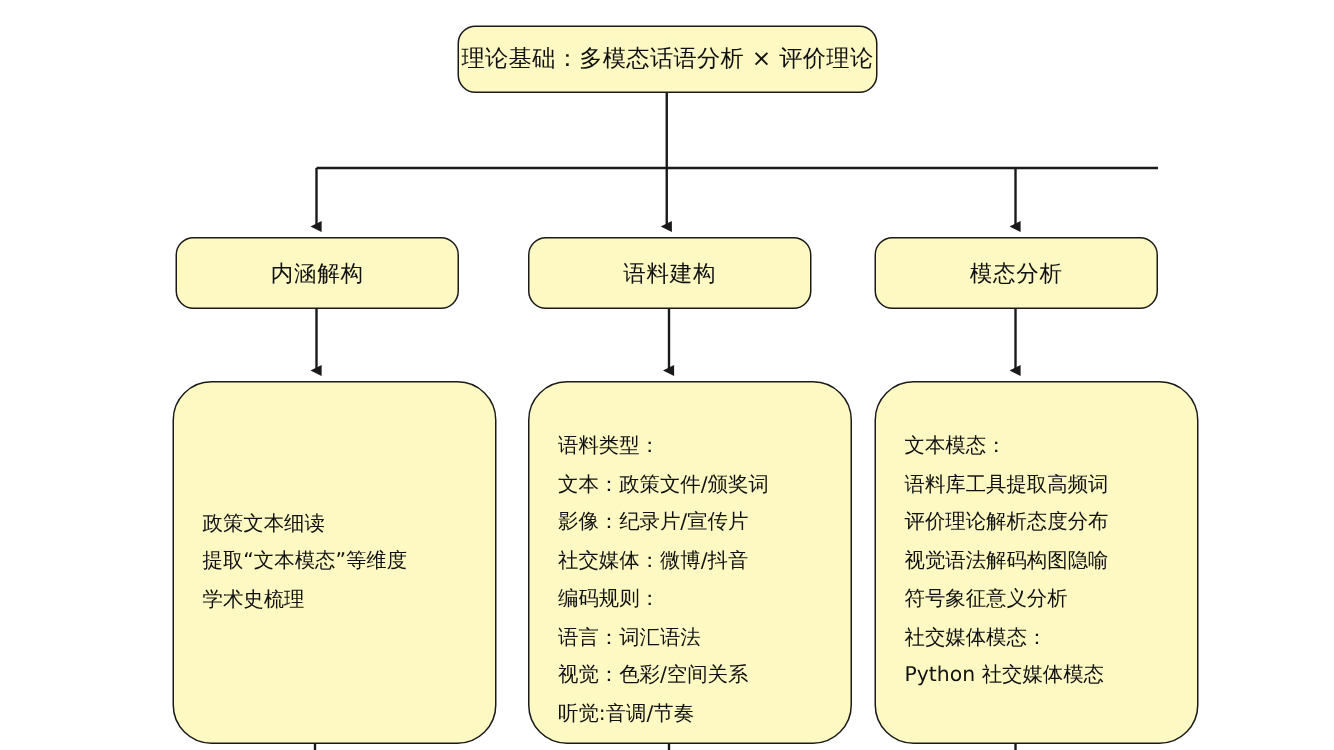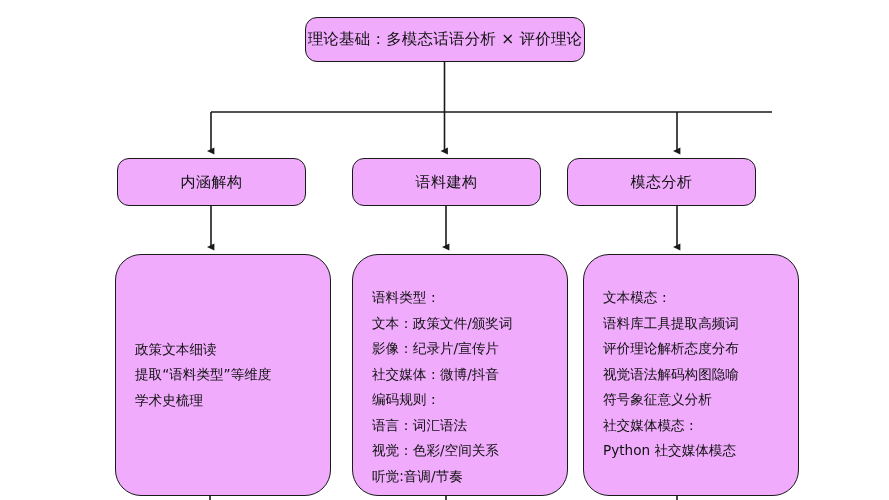--- a/index.html
+++ b/index.html
@@ -31,21 +31,21 @@
     top: 0;
     width: 889px;
     height: 500px;
     pointer-events: none;
   }
 
   
   .node {
     position: absolute;
     box-sizing: border-box;
-    background: #f0abfc;
+    background: #fef9c3;
     border: 1.6px solid #1a1a1a;
     display: flex;
   }
 
   .node.root {
     left: 305px;
     top: 17px;
     width: 280px;
     height: 45px;
     border-radius: 12px;
@@ -56,21 +56,21 @@
   .node.lvl2 {
     top: 158px;
     width: 189px;
     height: 48px;
     border-radius: 12px;
     align-items: center;
     justify-content: center;
   }
   .node.lvl2.col-a { left: 117px; }
   .node.lvl2.col-b { left: 352px; }
-  .node.lvl2.col-c { left: 567px; text-align: right; }
+  .node.lvl2.col-c { left: 583px; text-align: right; }
 
   .node.detail {
     top: 254px;
     width: 216px;
     height: 242px;
     border-radius: 26px;
     align-items: center;
     justify-content: flex-start;
     flex-direction: column;
   }
@@ -149,21 +149,21 @@
   <div class="node lvl2 col-b">
     <span class="lvl2-label">语料建构</span>
   </div>
   <div class="node lvl2 col-c">
     <span class="lvl2-label">模态分析</span>
   </div>
 
   <div class="node detail col-a">
     <div class="detail-lines">
         <span class="ln">政策文本细读</span>
-        <span class="ln">提取“语料类型”等维度</span>
+        <span class="ln">提取“文本模态”等维度</span>
         <span class="ln">学术史梳理</span>
       </div>
   </div>
   <div class="node detail col-b">
     <div class="detail-lines">
         <span class="ln">语料类型：</span>
         <span class="ln">文本：政策文件/颁奖词</span>
         <span class="ln">影像：纪录片/宣传片</span>
         <span class="ln">社交媒体：微博/抖音</span>
         <span class="ln">编码规则：</span>

